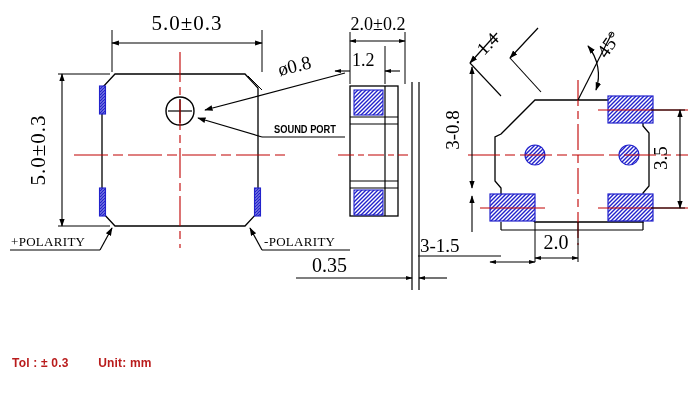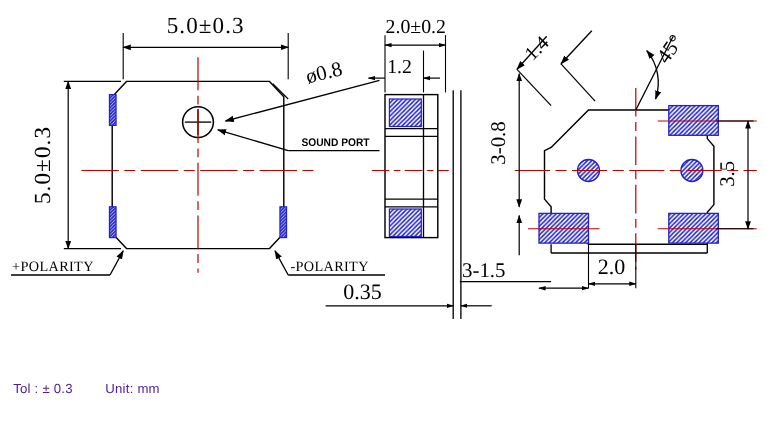--- a/index.html
+++ b/index.html
@@ -1,22 +1,22 @@
 <!DOCTYPE html>
 <html><head>
 <meta charset="utf-8">
 <style>
   html,body{margin:0;padding:0;background:#ffffff;}
   body{width:695px;height:400px;overflow:hidden;
        font-family:"Liberation Serif",serif;}
   #root{position:relative;width:695px;height:400px;background:#fff;}
   svg{position:absolute;left:0;top:0;}
-  .foot{position:absolute;left:12px;top:346px;
+  .foot{position:absolute;left:12px;top:356px;
         font-family:"Liberation Sans",sans-serif;
-        font-weight:normal;font-size:12px;color:#4c1d95;letter-spacing:.2px;}
+        font-weight:bold;font-size:12px;color:#b91c1c;letter-spacing:.2px;}
   .foot span{margin-right:26px;}
 </style>
 </head>
 <body>
 
 <div id="root">
 
 <svg width="695" height="400" viewBox="0 0 695 400">
   <defs>
     <pattern id="padhatch" width="4" height="4" patternUnits="userSpaceOnUse">

